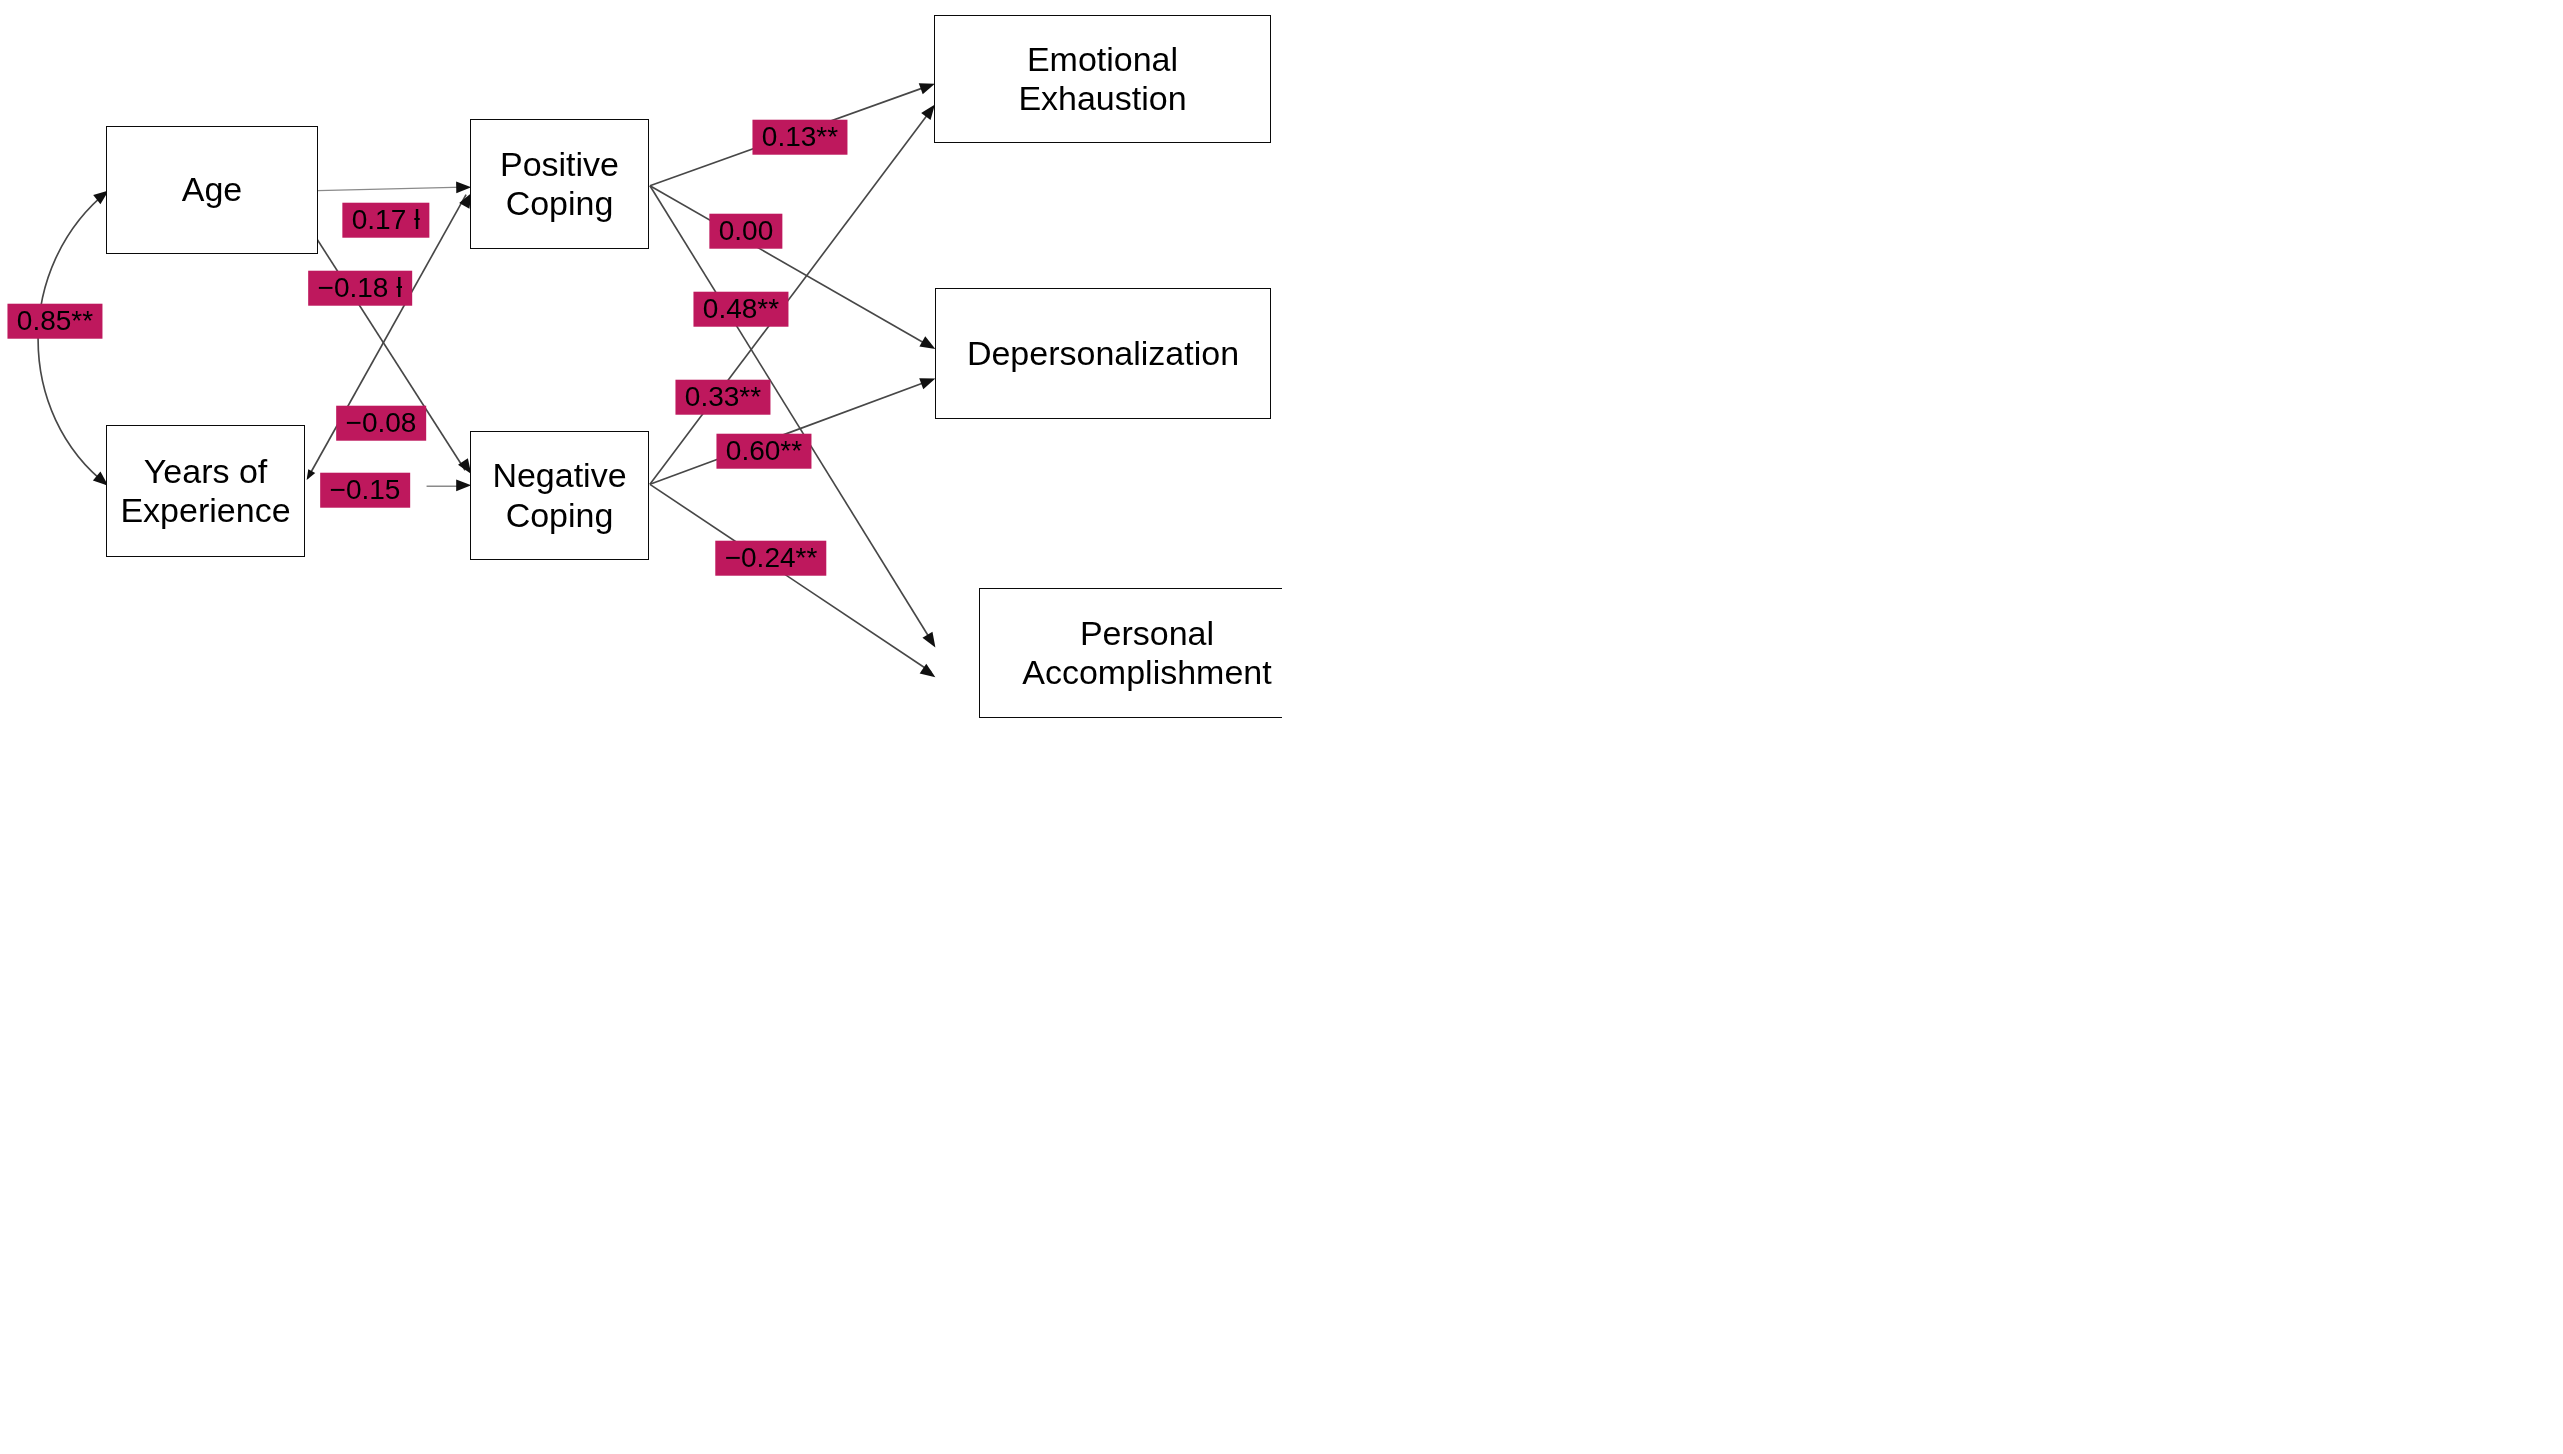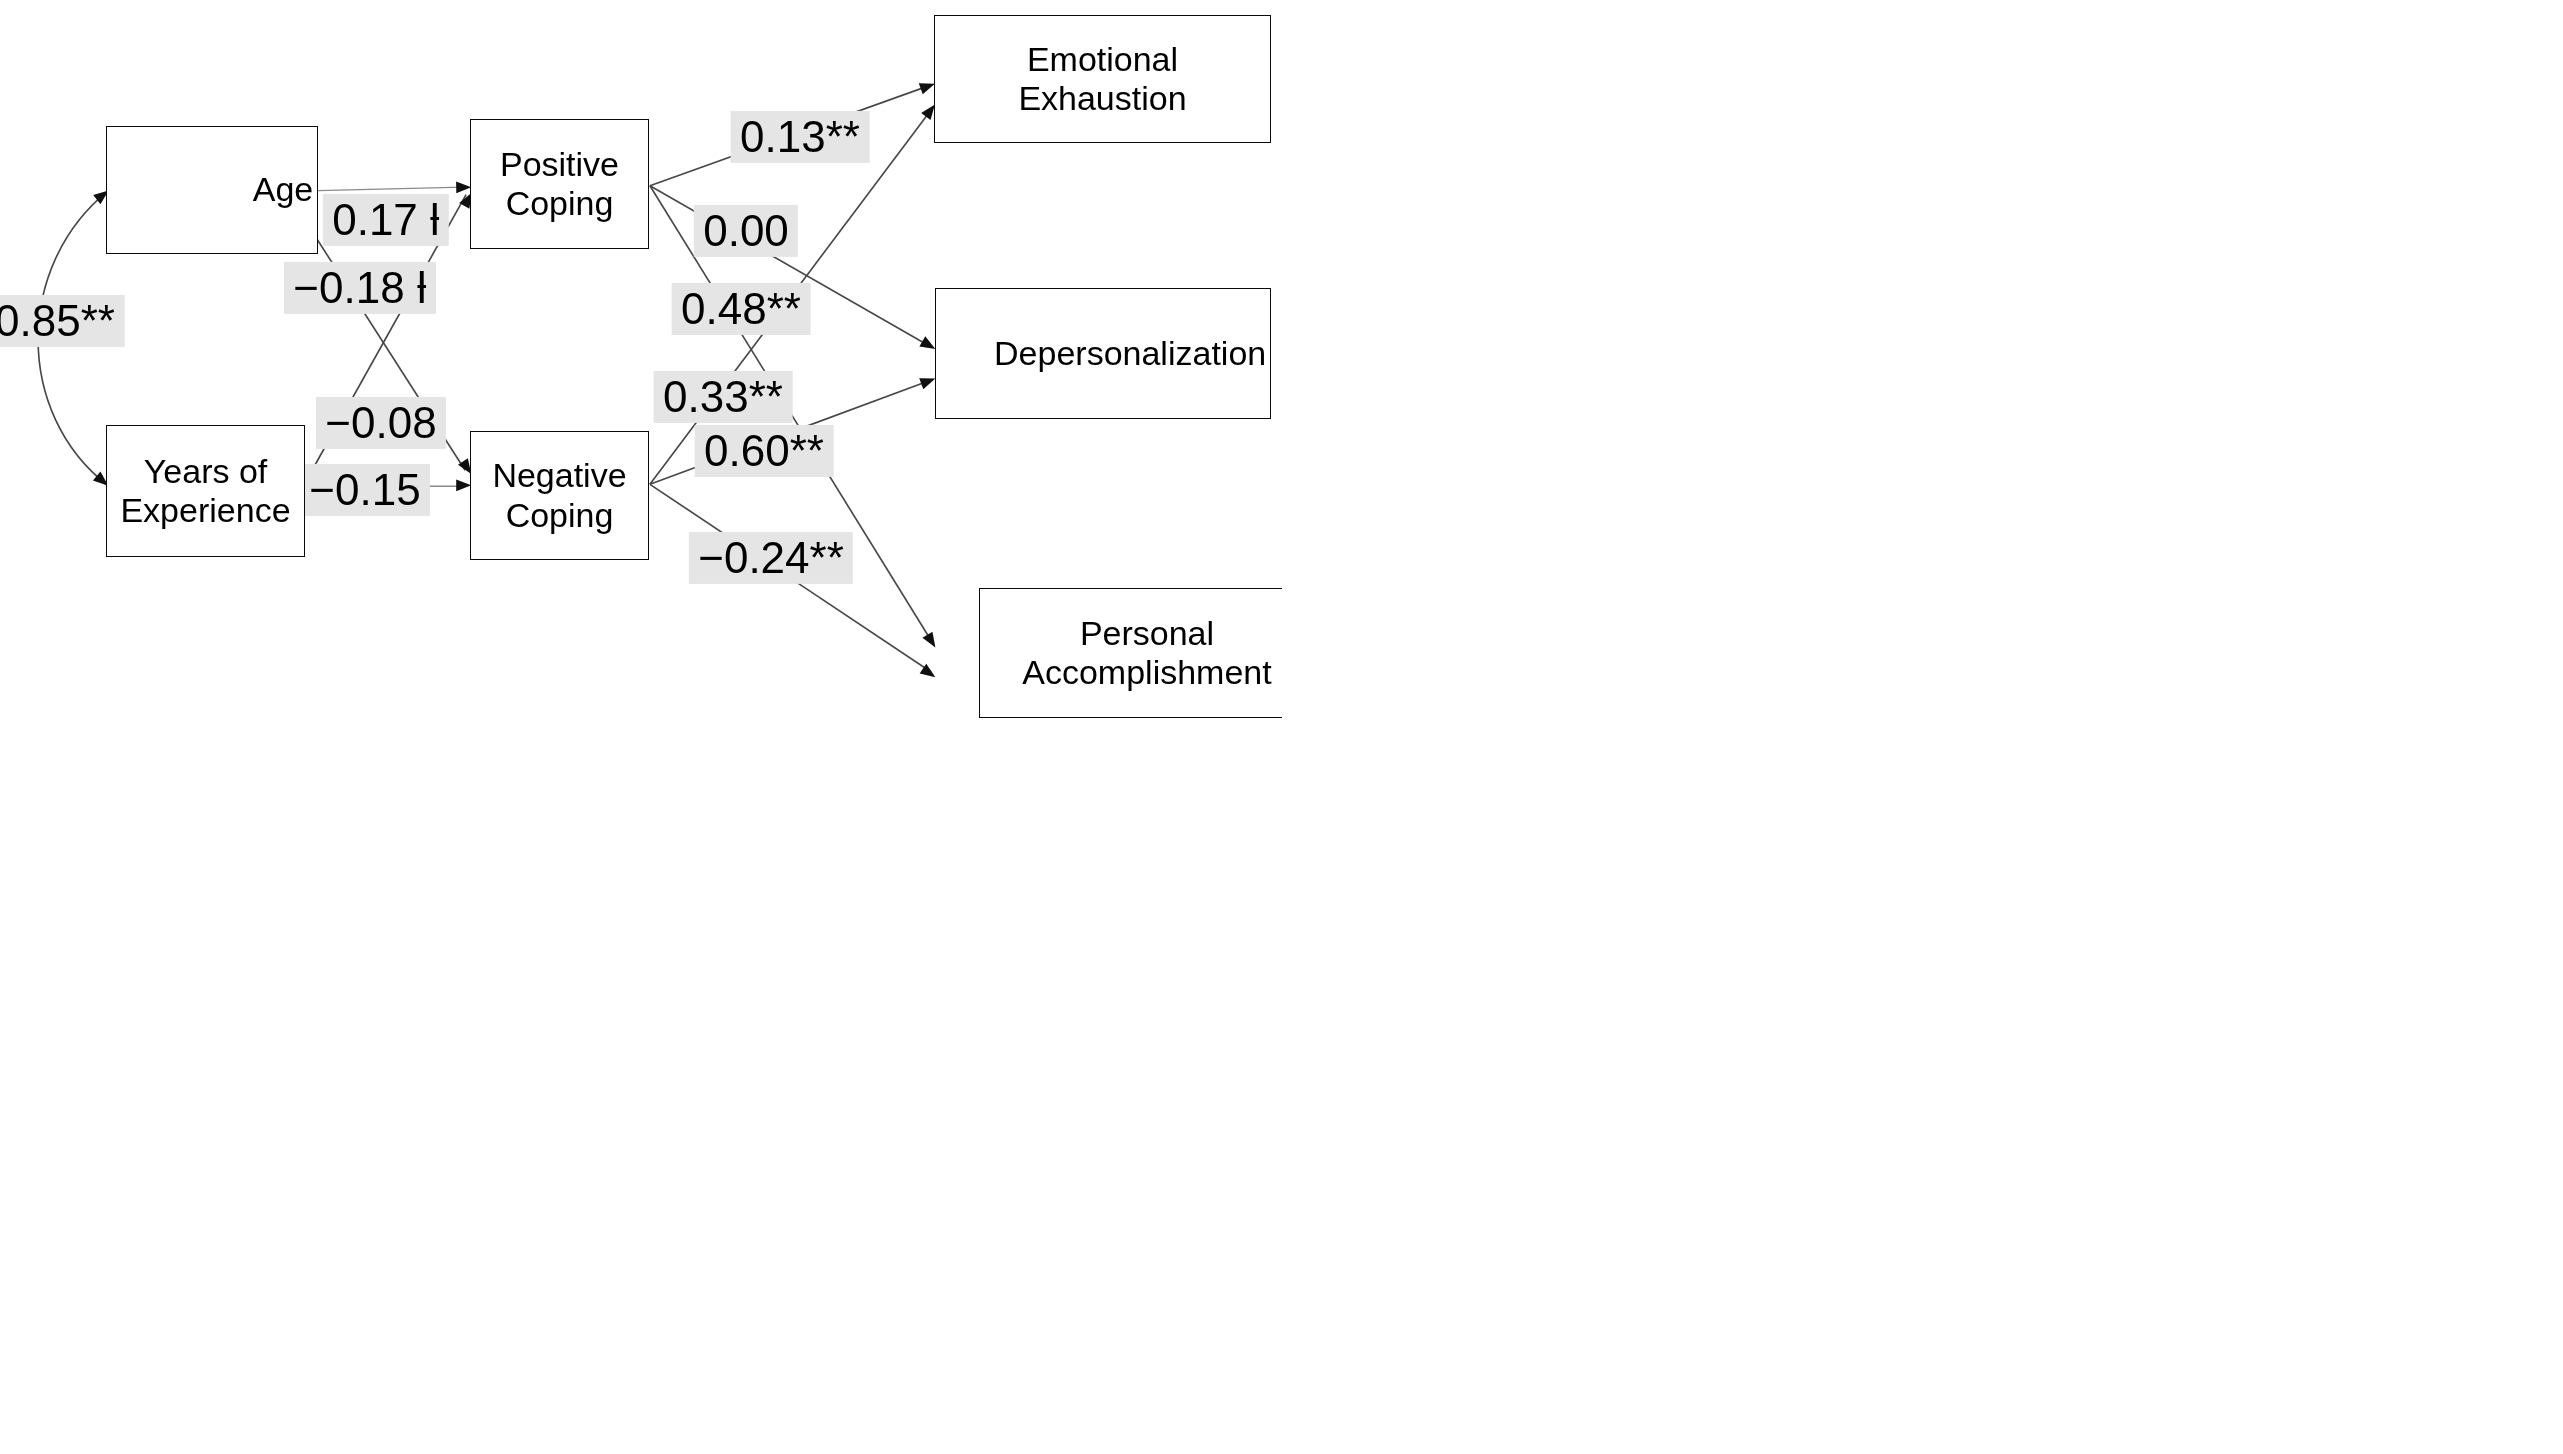--- a/index.html
+++ b/index.html
@@ -25,41 +25,41 @@
   .wire   { stroke: #474747; stroke-width: 3.5; fill: none; }
   .light  { stroke: #8a8a8a; stroke-width: 3;   fill: none; }
   .ah     { fill: #101010; stroke: none; }
   .node {
     position: absolute;
     z-index: 3;
     background: #ffffff;
     border: 1.9px solid #0a0a0a;
     display: flex;
     align-items: center;
-    justify-content: flex-end;
+    justify-content: center;
     text-align: center;
     font-size: 34px;
     line-height: 1.16;
     padding: 0 3.8px;
     box-sizing: border-box;
   }
   .node-age { left: 106px; top: 126px;   width: 212px; height: 128px; }
   .node-yoe { left: 106px; top: 425px;   width: 199px; height: 132px; }
   .node-pc  { left: 470px; top: 119px;   width: 179px; height: 130px; }
   .node-nc  { left: 470px; top: 419px;   width: 179px; height: 129px; margin-top: 12px; }
   .node-ee  { left: 934px; top: 15px;    width: 337px; height: 128px; }
   .node-dep { left: 935px; top: 288px;   width: 336px; height: 131px; }
   .node-pa  { left: 935px; top: 588px;   width: 336px; height: 130px; margin-left: 44px; }
   .coef {
     position: absolute;
     z-index: 2;
     transform: translate(-50%, -50%);
-    background: #e5e5e5;
+    background: #be185d;
     padding: 1.9px 9.4px;
-    font-size: 44px;
+    font-size: 28px;
     line-height: 1.1;
     white-space: nowrap;
   }
   .coef-age-yoe { left: 55px;  top: 321px; }
   .coef-age-pc  { left: 386px; top: 189px; margin-top: 31px; }
   .coef-age-nc  { left: 360px; top: 288px; }
   .coef-yoe-pc  { left: 381px; top: 423px; }
   .coef-yoe-nc  { left: 365px; top: 490px; }
   .coef-pc-ee   { left: 800px; top: 137px; }
   .coef-pc-dep  { left: 746px; top: 231px; }

